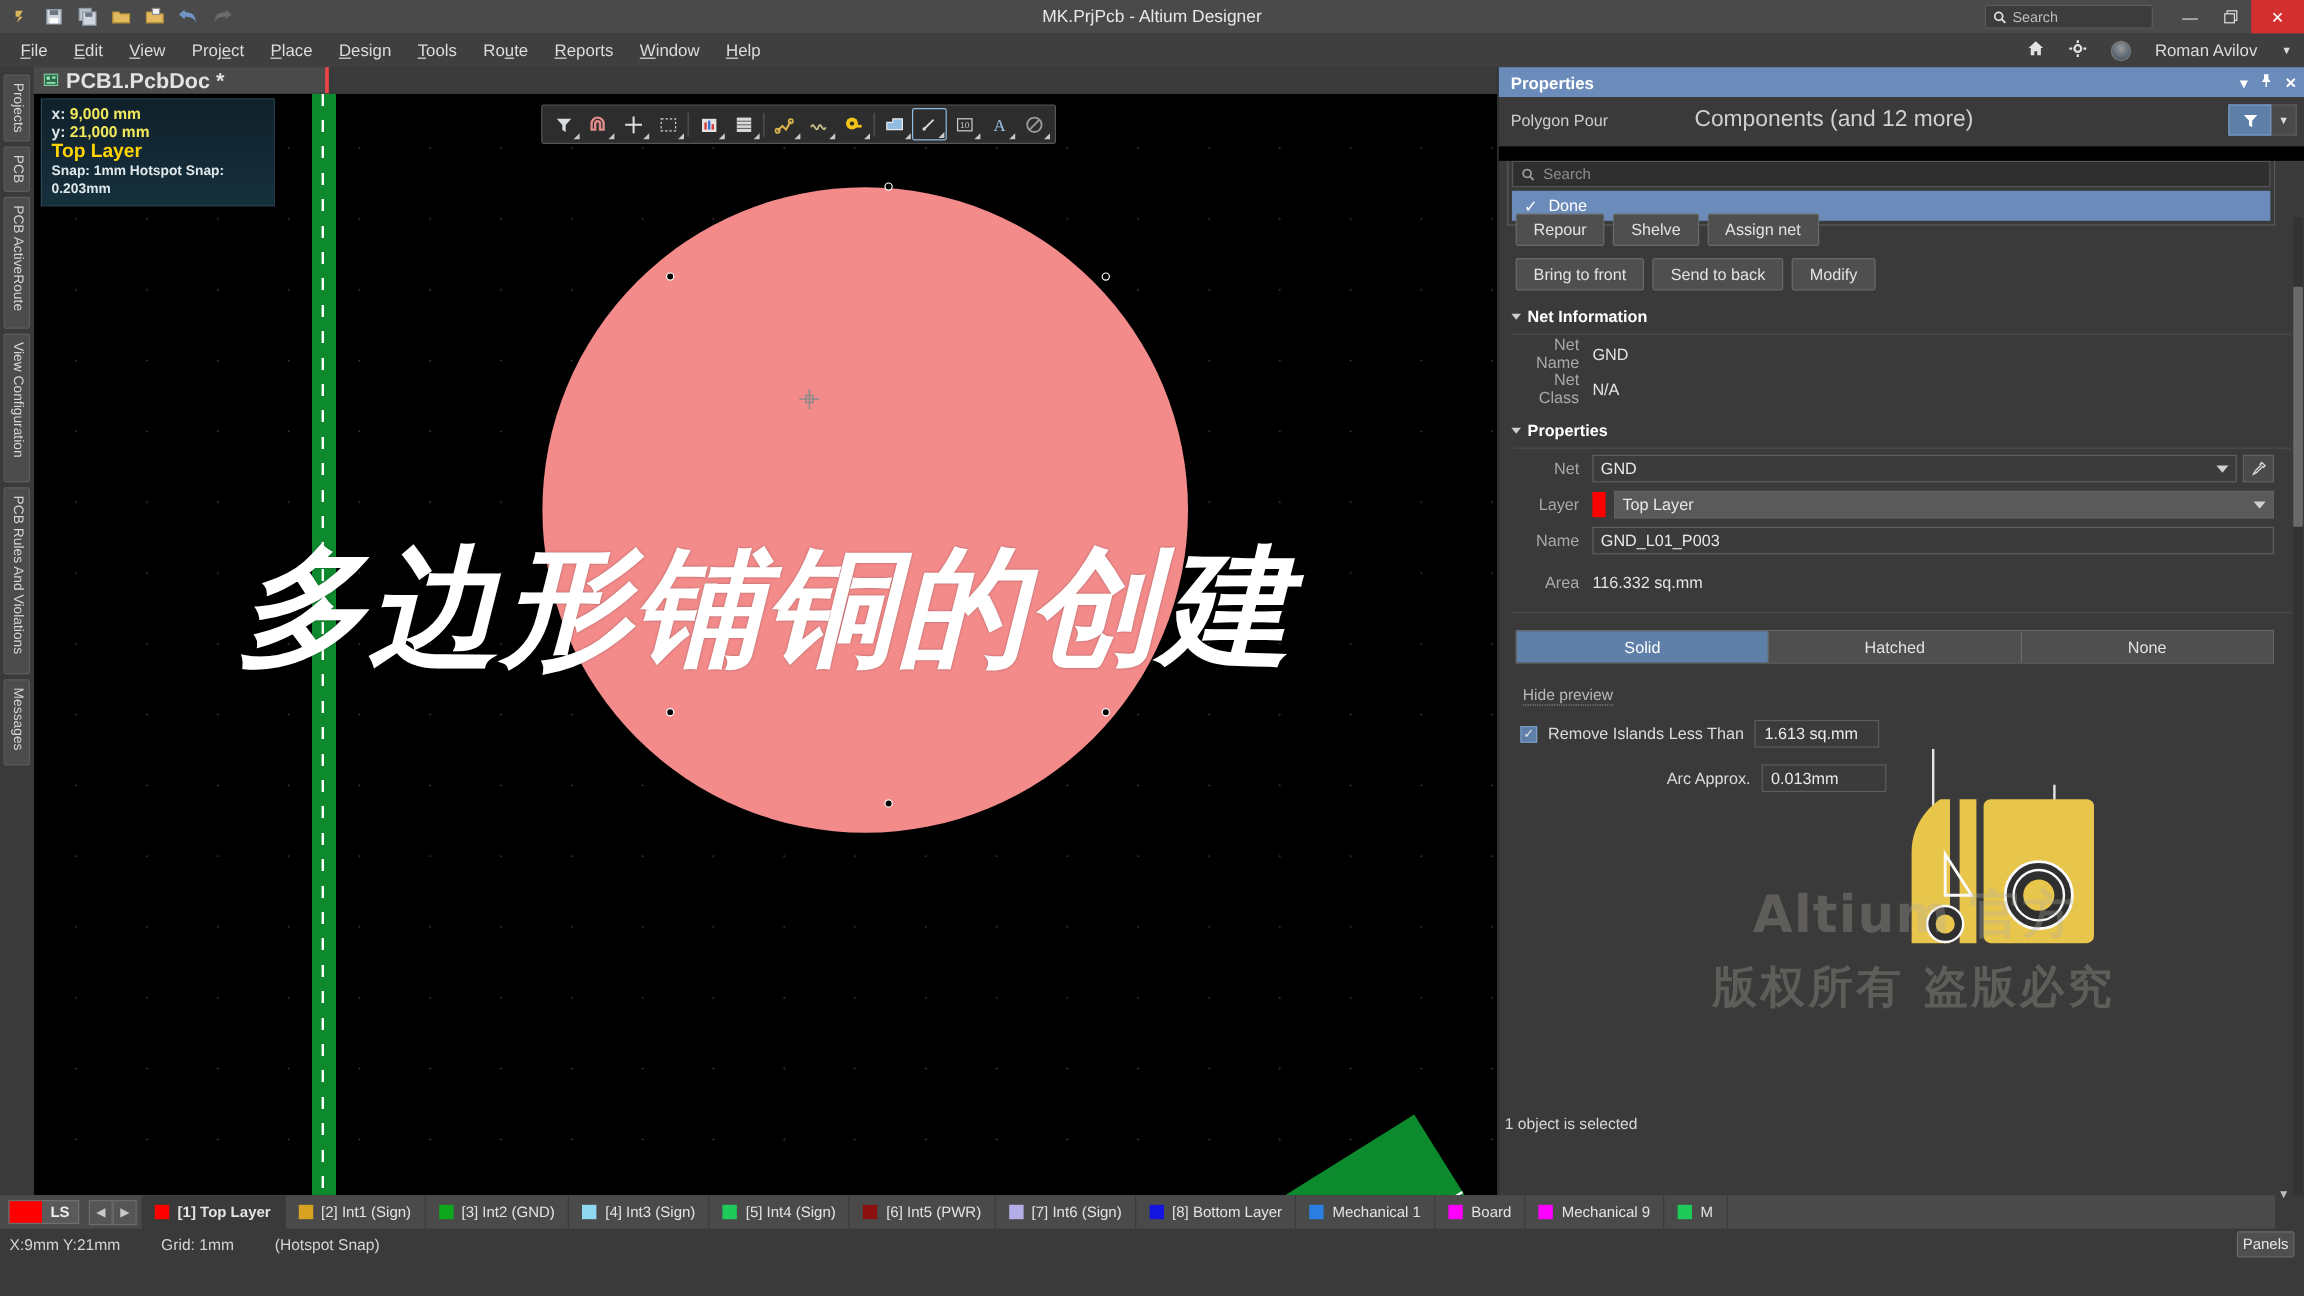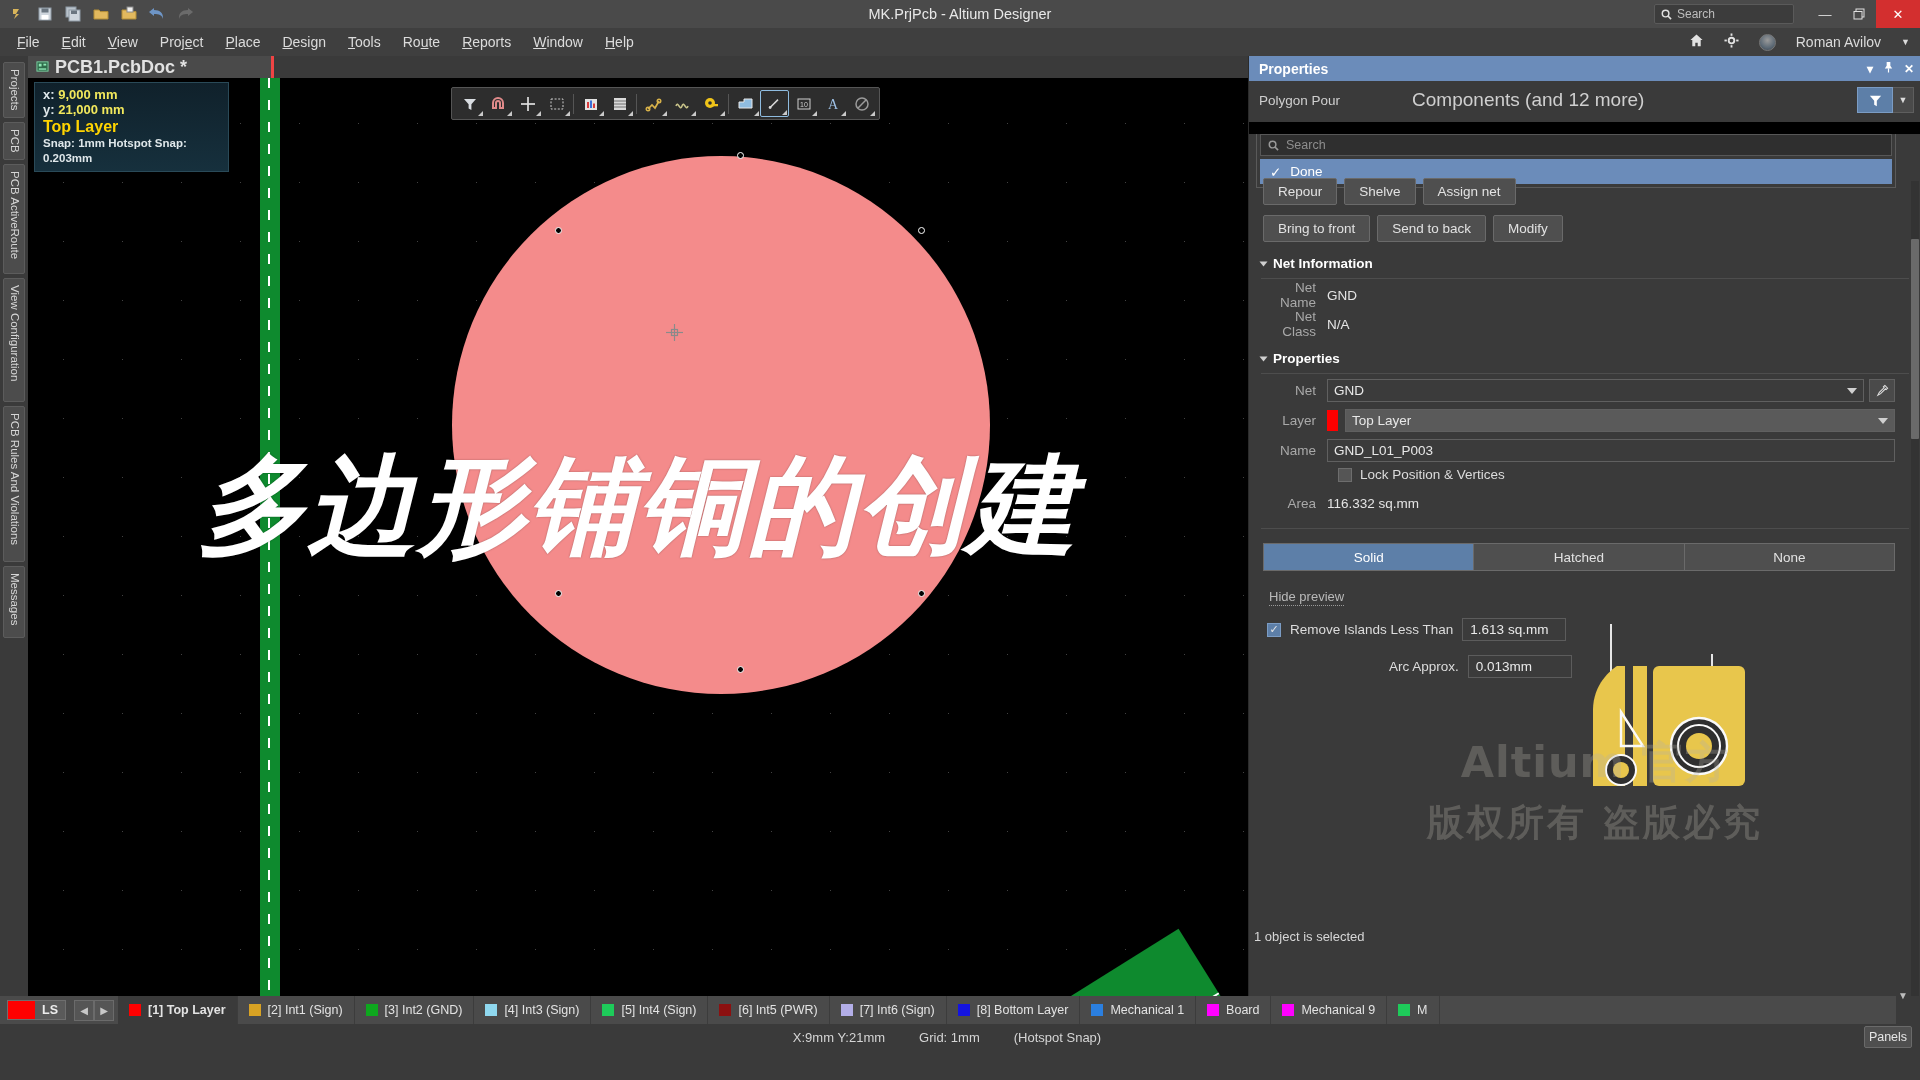--- a/index.html
+++ b/index.html
@@ -297,21 +297,21 @@
     font-size:12.5px; color:#e3e3e3; border-right:1px solid #3c3c3c;
     white-space:nowrap;
   }
   .ltab.active{ background:#3a3a3a; font-weight:bold; }
   .lsw{ width:12px; height:12px; display:inline-block; }
 
   
   .statusbar{
     position:absolute; left:0; top:1024px; width:1920px; height:56px;
     background:#3a3a3a; display:flex; align-items:flex-start; padding:6px 0 0 8px;
-    font-size:13px; color:#d5d5d5;justify-content:center;
+    font-size:13px; color:#d5d5d5;
   }
   .statusbar .sb-item{ margin-right:34px; }
   .panels-btn{
     position:absolute; right:8px; top:1026px; width:48px; height:22px;
     background:#4f4f4f; border:1px solid #6a6a6a; border-radius:2px;
     display:flex; align-items:center; justify-content:center;
     font-size:12.5px; color:#e6e6e6;
   }
   .sb-caret{
     position:absolute; right:12px; top:990px; font-size:10px; color:#bdbdbd;
@@ -664,24 +664,20 @@
       </span>
     </div>
 
     <div class="frow" style="height:27px">
       <span class="flabel">Name</span>
       <span class="finput dark">
         <span>GND_L01_P003</span>
       </span>
     </div>
 
-    <div class="cbrow">
-      <span class="cbox"></span>
-      <span class="ptxt">Lock Position &amp; Vertices</span>
-    </div>
 
     <div class="frow" style="margin-top:8px">
       <span class="flabel">Area</span>
       <span class="fvalue">116.332 sq.mm</span>
     </div>
 
     <div class="sec-div" style="margin-top:12px"></div>
 
     <div class="seg">
       <div class="active">Solid</div>

